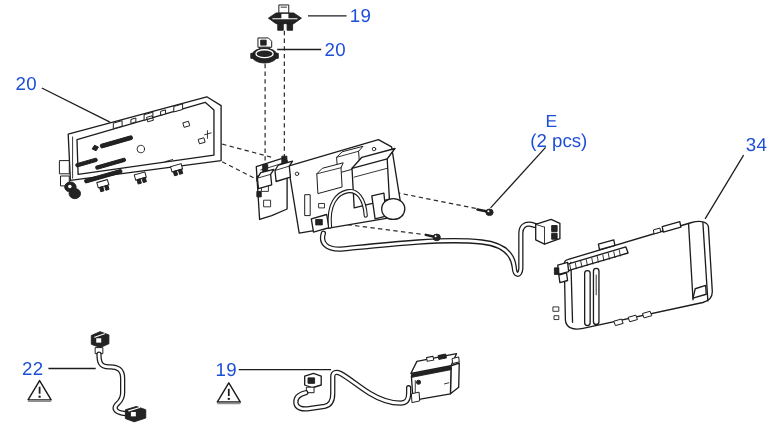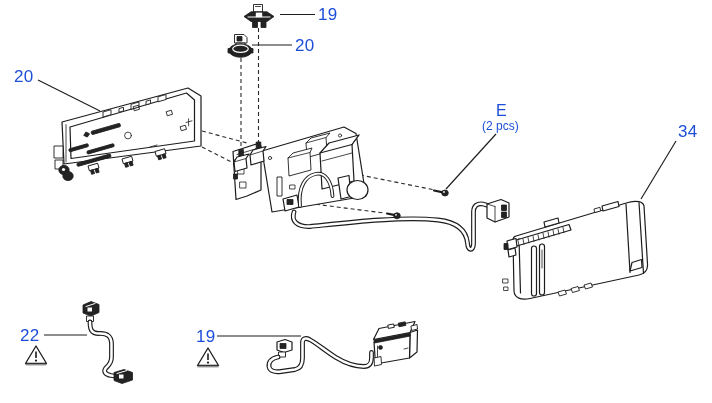--- a/index.html
+++ b/index.html
@@ -5,21 +5,21 @@
   html,body{margin:0;padding:0;background:#ffffff;}
   .stage{
     position:relative;width:712px;height:403px;background:#ffffff;
     font-family:"Liberation Sans",sans-serif;overflow:hidden;
   }
   .stage svg{position:absolute;left:0;top:0;}
   .callout{
     position:absolute;color:#1d4ed8;font-size:17px;line-height:1;
     letter-spacing:.3px;white-space:nowrap;user-select:none;
   }
-  .callout.small{font-size:12px;letter-spacing:0;}
+  .callout.small{font-size:17px;letter-spacing:0;}
   
   .ln{fill:none;stroke:#1c1c1c;stroke-width:1.2;stroke-linejoin:round;stroke-linecap:round;}
   .lnthin{fill:none;stroke:#1c1c1c;stroke-width:.8;stroke-linejoin:round;stroke-linecap:round;}
   .fw{fill:#ffffff;stroke:#1c1c1c;stroke-width:1.2;stroke-linejoin:round;}
   .fwthin{fill:#ffffff;stroke:#1c1c1c;stroke-width:.9;stroke-linejoin:round;}
   .fd{fill:#232323;stroke:#1c1c1c;stroke-width:.8;stroke-linejoin:round;}
   .wht{stroke:#ffffff;stroke-width:1;fill:none;stroke-linecap:round;}
   .dash{fill:none;stroke:#2b2b2b;stroke-width:1.1;stroke-dasharray:4 3;}
   .leader{stroke:#1c1c1c;stroke-width:1.15;fill:none;}
   .tube-o{fill:none;stroke:#1c1c1c;stroke-width:4.8;stroke-linecap:round;stroke-linejoin:round;}

